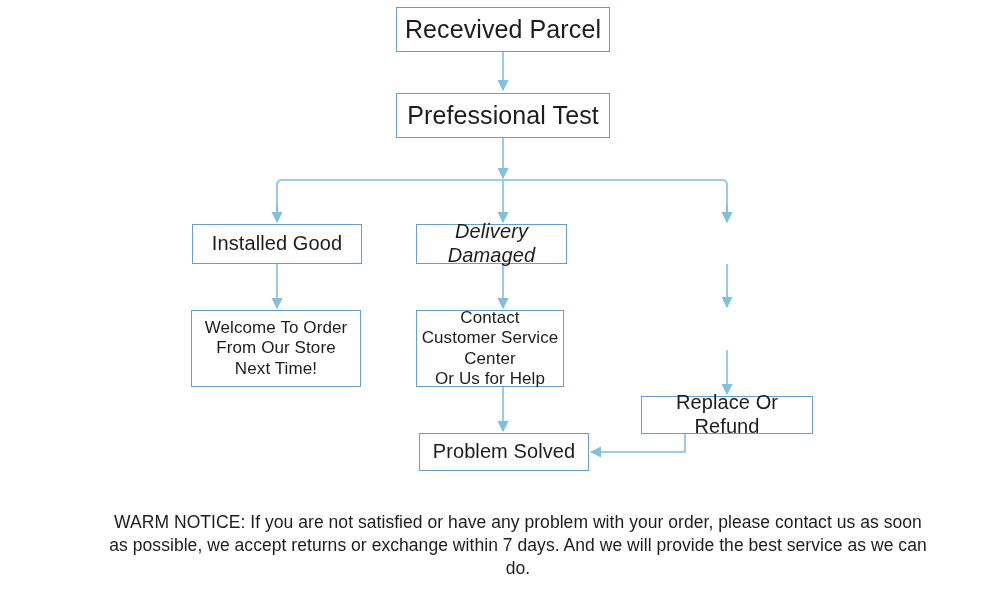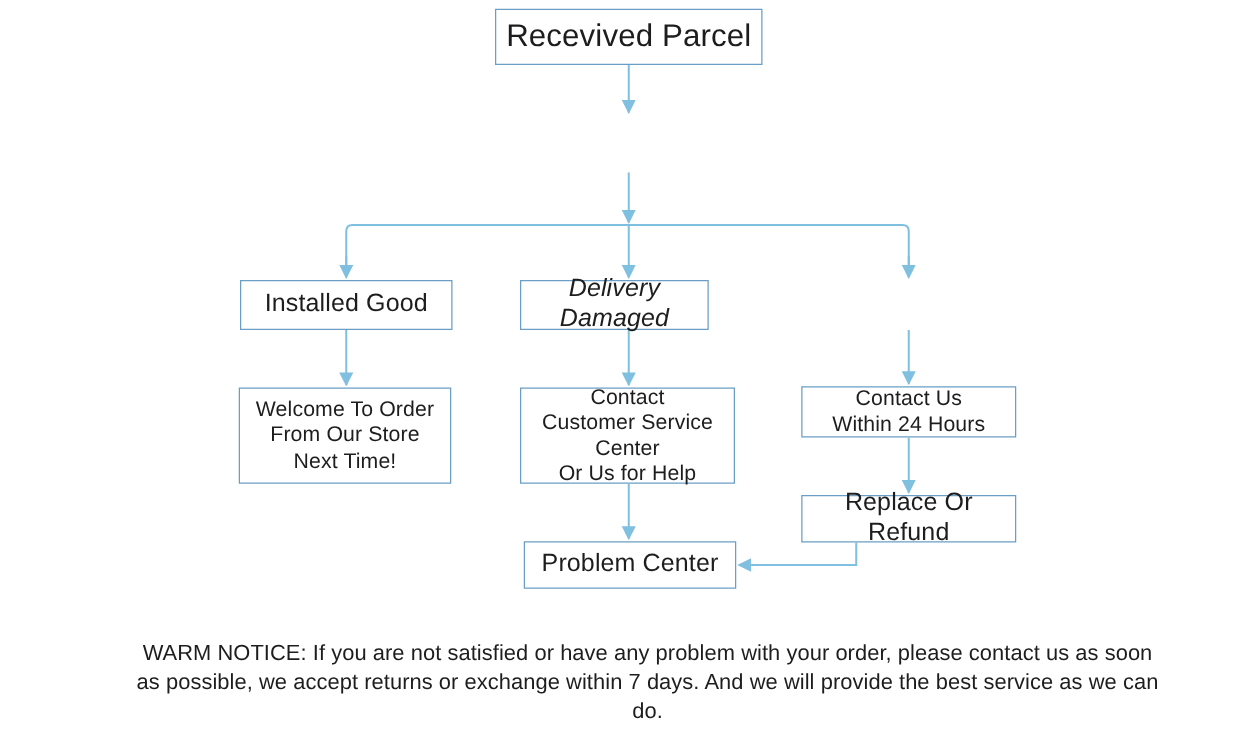--- a/index.html
+++ b/index.html
@@ -85,36 +85,35 @@
       <line x1="727" y1="350" x2="727" y2="394" marker-end="url(#arrow)"></line>
 
       <line x1="503" y1="387" x2="503" y2="431" marker-end="url(#arrow)"></line>
 
       <path d="M 685 434 L 685 452 L 591 452" marker-end="url(#arrow)"></path>
     </g>
   </svg>
 
   <div class="node node-lg" style="left:396px; top:7px; width:214px; height:45px;">Recevived Parcel</div>
 
+  <div class="node node-lg" style="left:396px; top:93px; width:214px; height:45px;">Prefessional Test</div>
 
   <div class="node node-md" style="left:192px; top:224px; width:170px; height:40px;">Installed Good</div>
 
   <div class="node node-md" style="left:416px; top:224px; width:151px; height:40px;font-style:italic;">Delivery Damaged</div>
 
 
   <div class="node node-sm" style="left:191px; top:310px; width:170px; height:77px;">Welcome To Order
 From Our Store
 Next Time!</div>
 
-  <div class="node node-sm" style="left:416px; top:310px; width:172px; height:77px;">Contact
+  <div class="node node-sm" style="left:416px; top:310px; width:148px; height:77px;">Contact
 Customer Service Center
 Or Us for Help</div>
 
-  <div class="node node-sm" style="left:641px; top:309px; width:172px; height:41px;">Contact Us
-Within 24 Hours</div>
 
   <div class="node node-md" style="left:641px; top:396px; width:172px; height:38px;text-align:center;">Replace Or Refund</div>
 
-  <div class="node node-md" style="left:419px; top:433px; width:170px; height:38px;">Problem Center</div>
+  <div class="node node-md" style="left:419px; top:433px; width:170px; height:38px;">Problem Solved</div>
 
   <div class="notice">WARM NOTICE: If you are not satisfied or have any problem with your order, please contact us as soon as possible, we accept returns or exchange  within 7 days. And we will provide the best service as we can do.</div>
 
 </div>
 
 </body></html>

